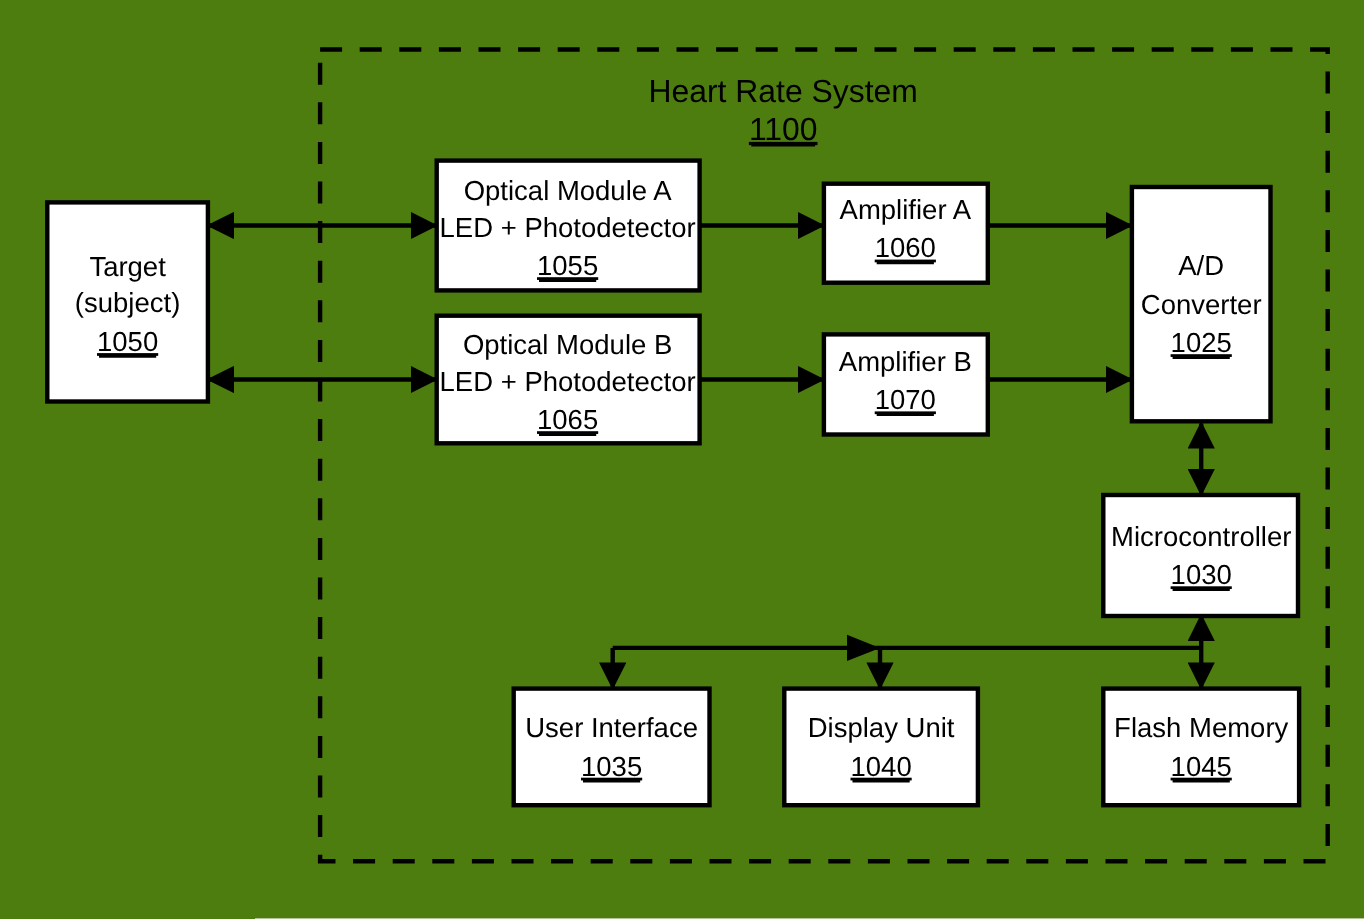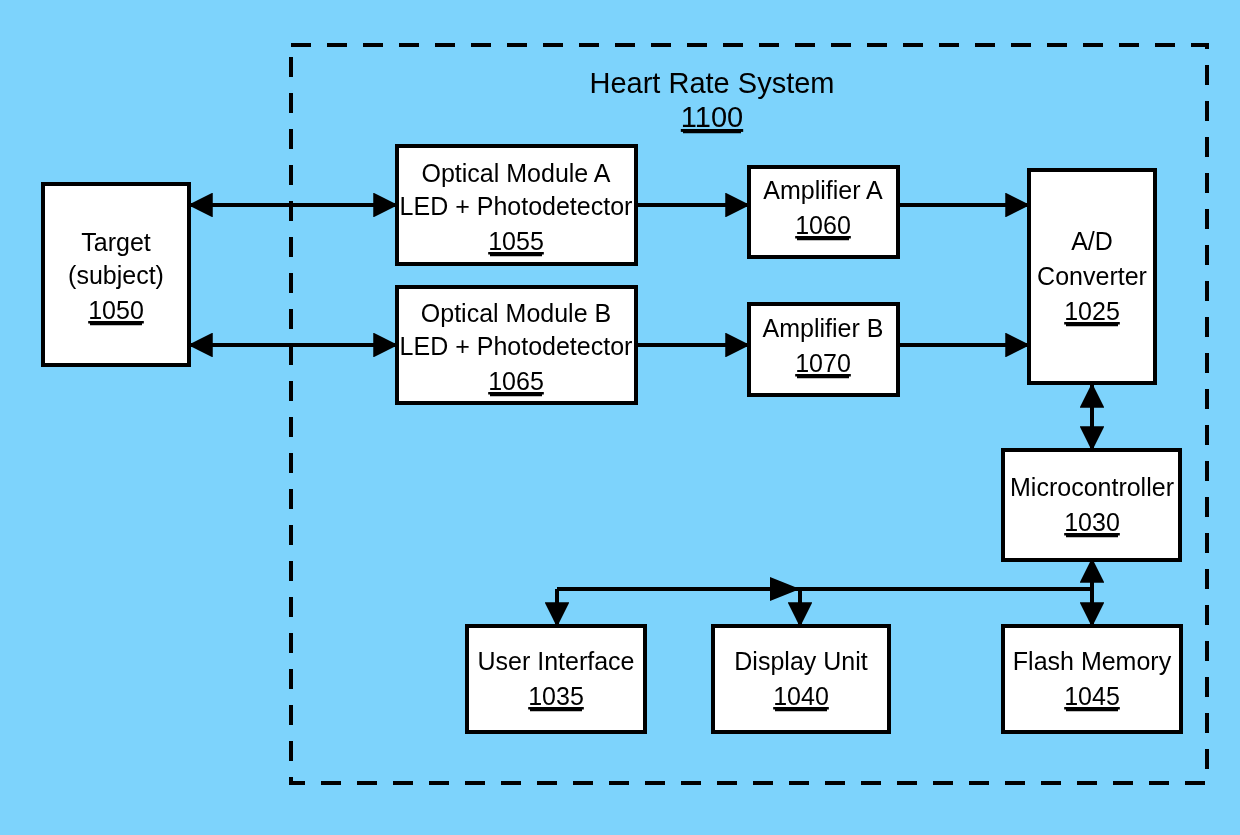--- a/index.html
+++ b/index.html
@@ -11,21 +11,21 @@
   body {
     width: 1240px;
     height: 835px;
     font-family: "Liberation Sans", sans-serif;
     overflow: hidden;
   }
   #diagram-root {
     position: relative;
     width: 1240px;
     height: 835px;
-    background: #7dd3fc;
+    background: #4d7c0f;
   }
   svg.figure {
     display: block;
     width: 1240px;
     height: 835px;
   }
   .box-rect {
     fill: #ffffff;
     stroke: #000000;
     stroke-width: 4;

